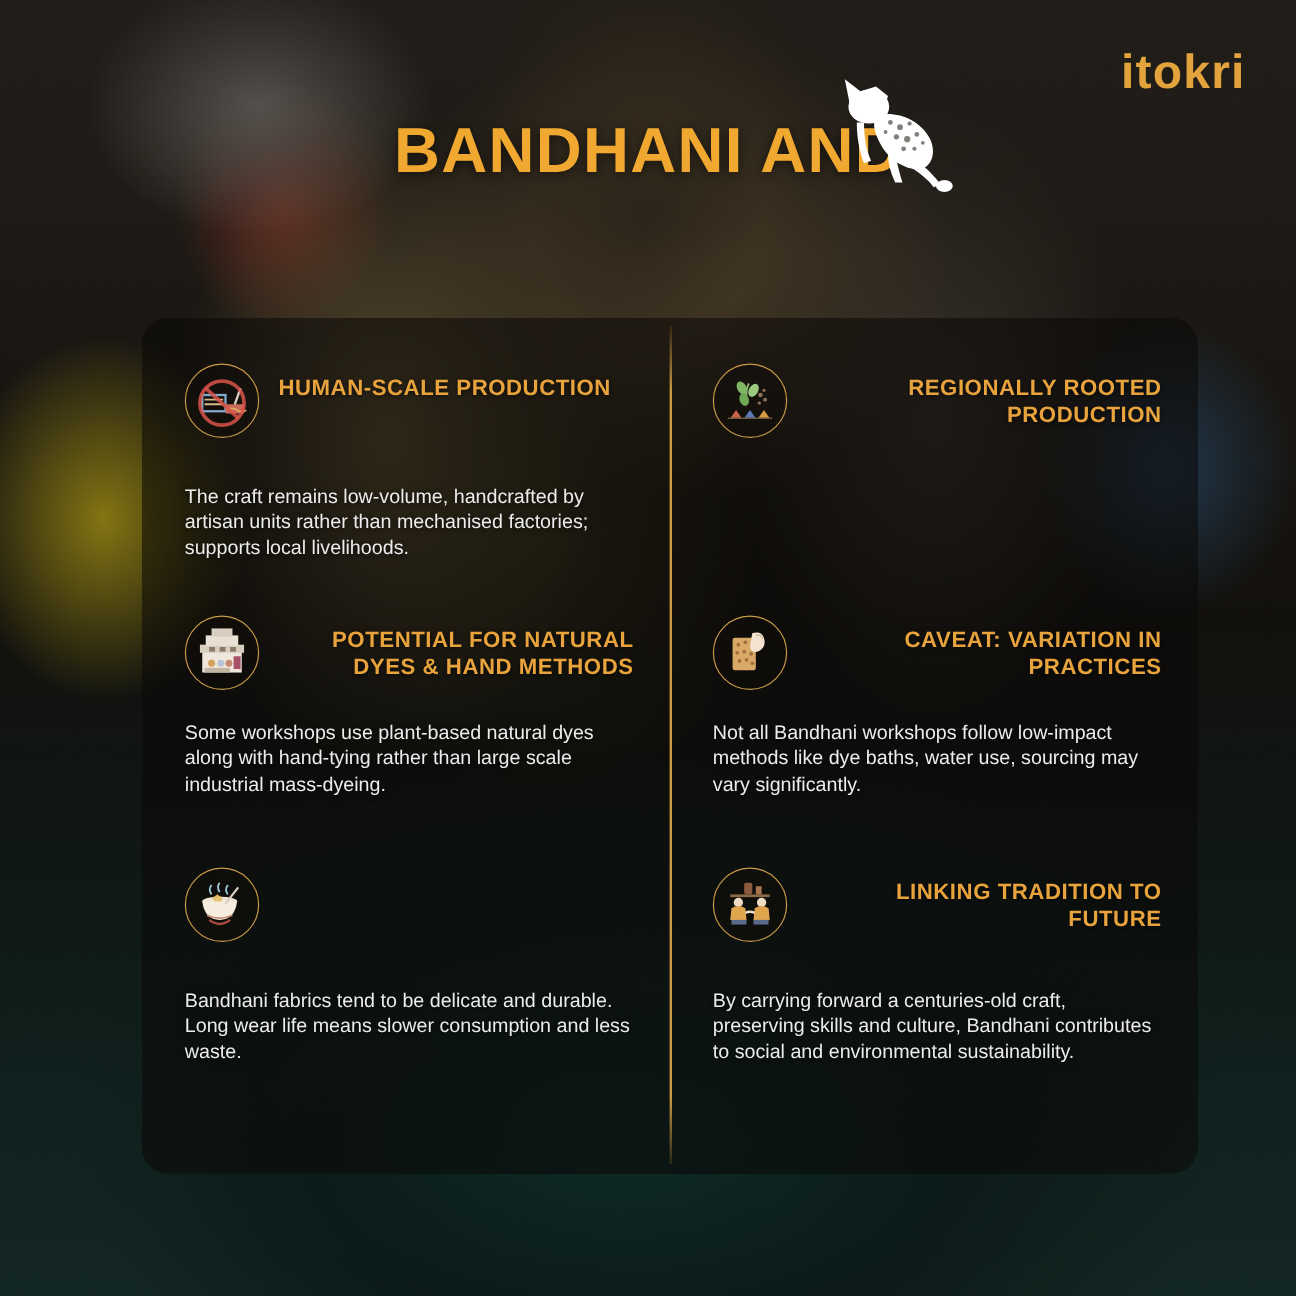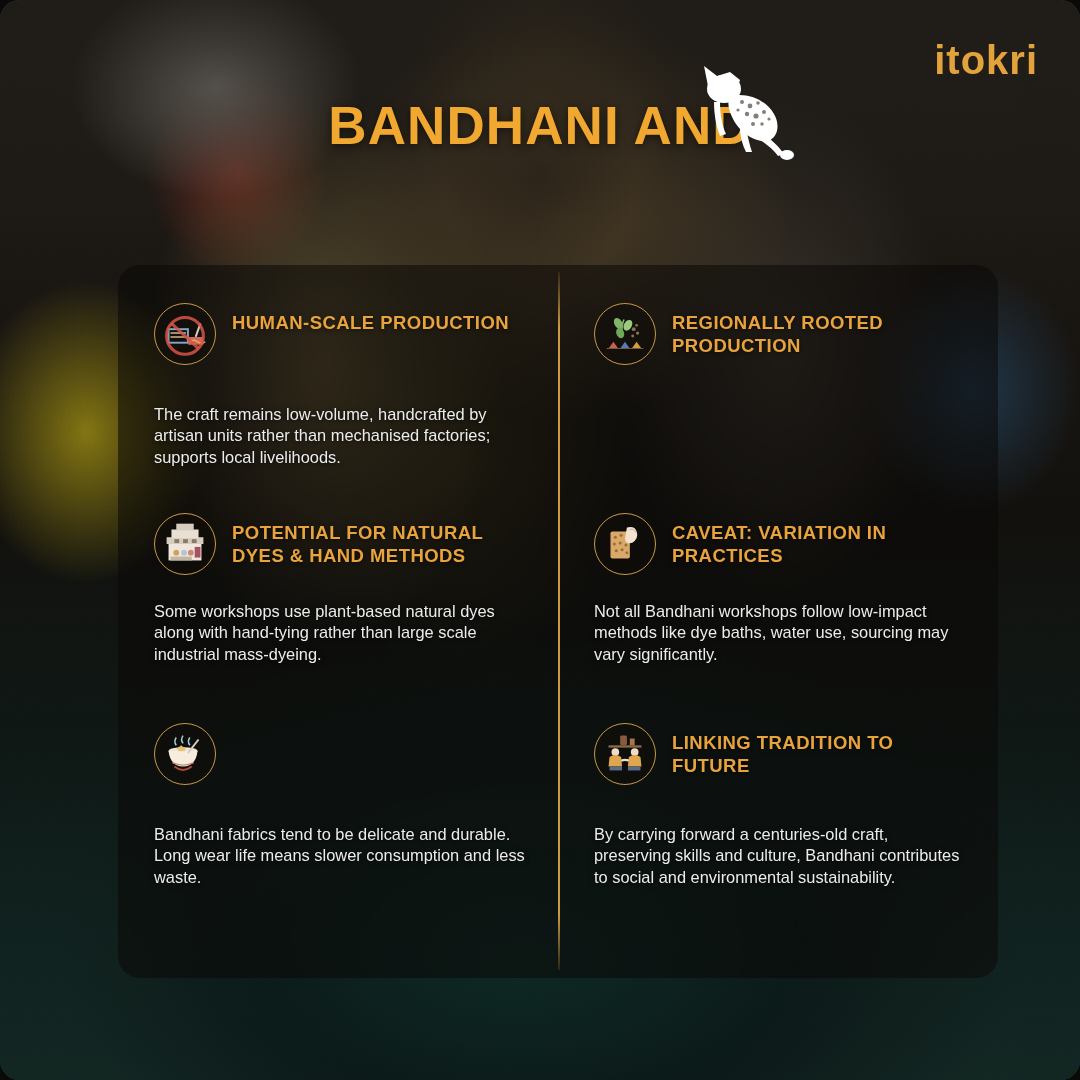--- a/index.html
+++ b/index.html
@@ -9,21 +9,20 @@
     background:#0b0a08;
     font-family:"Liberation Sans", sans-serif;
     overflow:hidden;
   }
 
   #poster {
     position:relative;
     width:1080px; height:1080px;
     overflow:hidden;
     background:#0c4a6e;
-    border-radius:20px;
   }
 
   
   .bg-layer { position:absolute; inset:0; }
 
   .bg-base {
     background:
       radial-gradient(ellipse 62% 40% at 50% 86%, #1d3b33 0%, #122521 38%, rgba(10,14,13,0) 72%),
       radial-gradient(ellipse 50% 30% at 46% 96%, #14303a 0%, rgba(12,20,24,0) 70%),
       radial-gradient(ellipse 30% 26% at 52% 20%, #6a5636 0%, rgba(60,46,28,0) 72%),
@@ -135,20 +134,21 @@
   .icon-circle svg { position:absolute; inset:0; width:100%; height:100%; }
 
   .block-title {
     color:#e8a33d;
     font-size:18.5px; font-weight:700;
     letter-spacing:.45px; line-height:1.22;
     text-transform:uppercase;
     padding-top:9px;
     max-width:305px;
     text-shadow:0 1px 4px rgba(0,0,0,.6);
+    text-align:right;
   }
 
   .block-body {
     color:#ececec;
     font-size:16.4px; line-height:1.30;
     margin-top:39px;
     max-width:396px;
     text-shadow:0 1px 5px rgba(0,0,0,.8);
   }
   .block.right .block-body { max-width:404px; }

